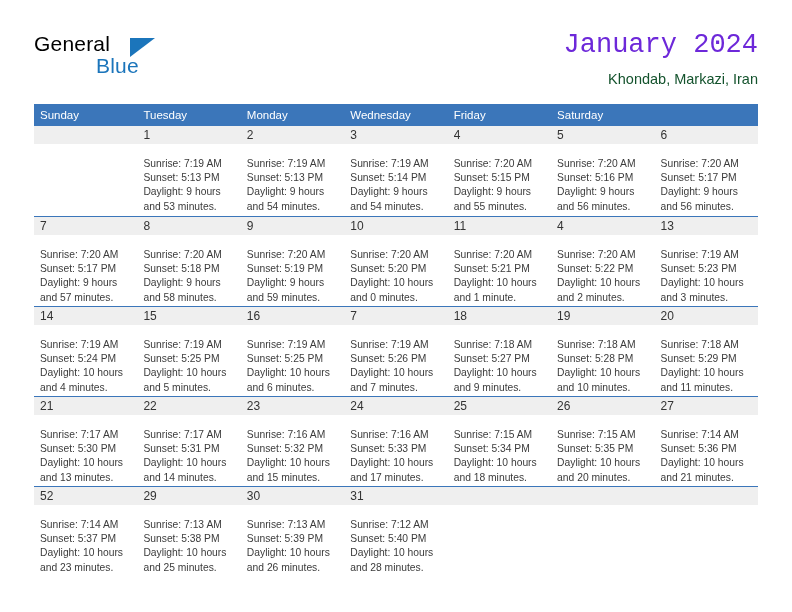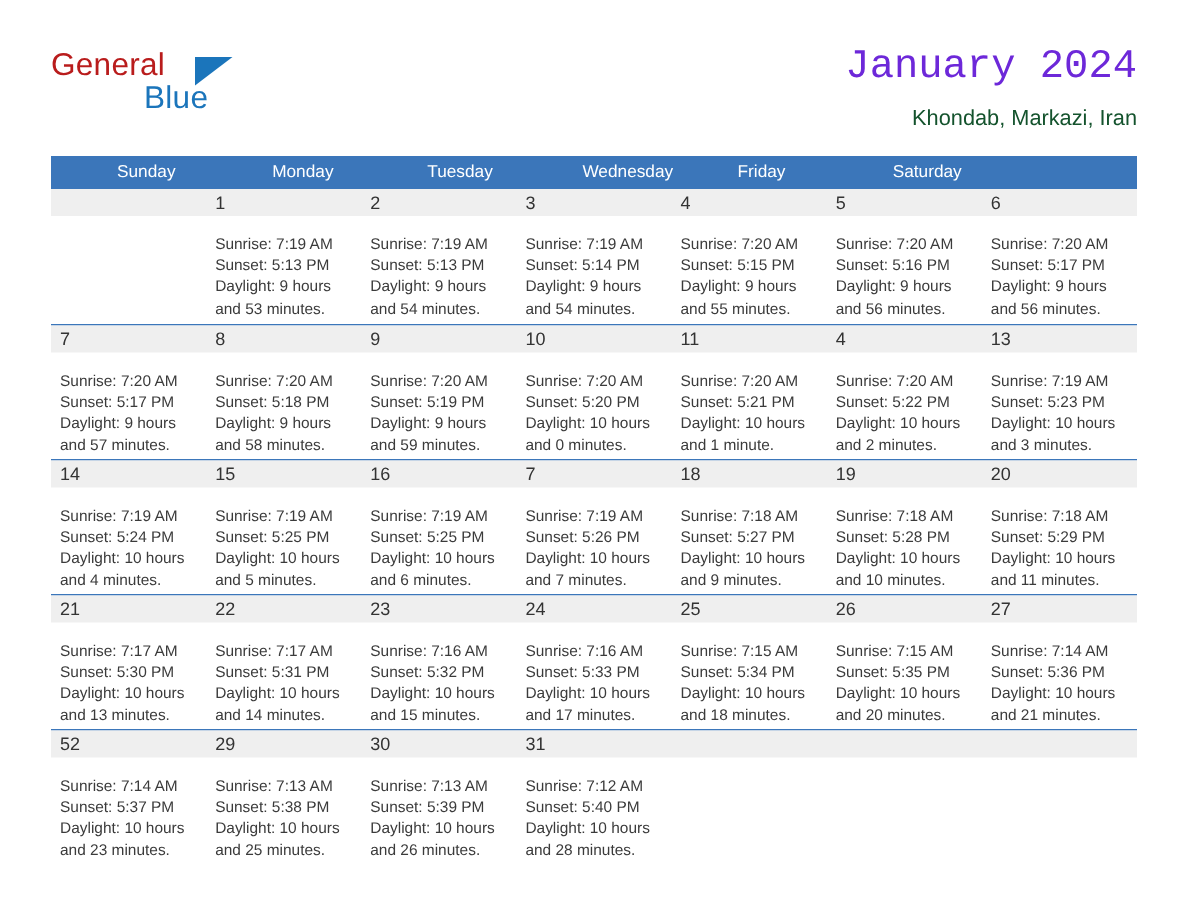--- a/index.html
+++ b/index.html
@@ -32,21 +32,21 @@
     top: 4px;
     width: 200px;
     height: 56px;
   }
   .logo-general {
     position: absolute;
     left: 0;
     top: 0;
     font-size: 21px;
     letter-spacing: 0.2px;
-    color: #b91c1c;
+    color: #000000;
     font-family: "Liberation Sans", sans-serif;
   }
   .logo-tri {
     position: absolute;
     left: 96px;
     top: 6px;
     width: 0;
     height: 0;
     border-top: 19px solid #1b75bb;
     border-right: 25px solid transparent;
@@ -88,21 +88,20 @@
     left: 34px;
     top: 104px;
     width: 724px;
   }
   .cal-row {
     display: flex;
     width: 100%;
   }
   .cal-head {
     background: #3b76ba;
-    padding-left: 38px;
   }
   .cal-head .cell {
     color: #ffffff;
     font-size: 11.5px;
     line-height: 13px;
     padding: 5px 0 5px 6px;
     height: 22px;
   }
   .cell {
     width: 103.4286px;
@@ -167,22 +166,22 @@
       <div class="cal-title">January 2024</div>
       <div class="cal-subtitle">Khondab, Markazi, Iran</div>
     </div>
 
   </div>
 
   <div class="calendar">
 
     <div class="cal-row cal-head">
       <div class="cell">Sunday</div>
+      <div class="cell">Tuesday</div>
       <div class="cell">Monday</div>
-      <div class="cell">Tuesday</div>
       <div class="cell">Wednesday</div>
       <div class="cell">Friday</div>
       <div class="cell">Saturday</div>
     </div>
 
     <div class="week first">
       <div class="daynum-band"></div>
       <div class="week-cells">
         <div class="day-cell empty">
             <div class="daynum"></div>

